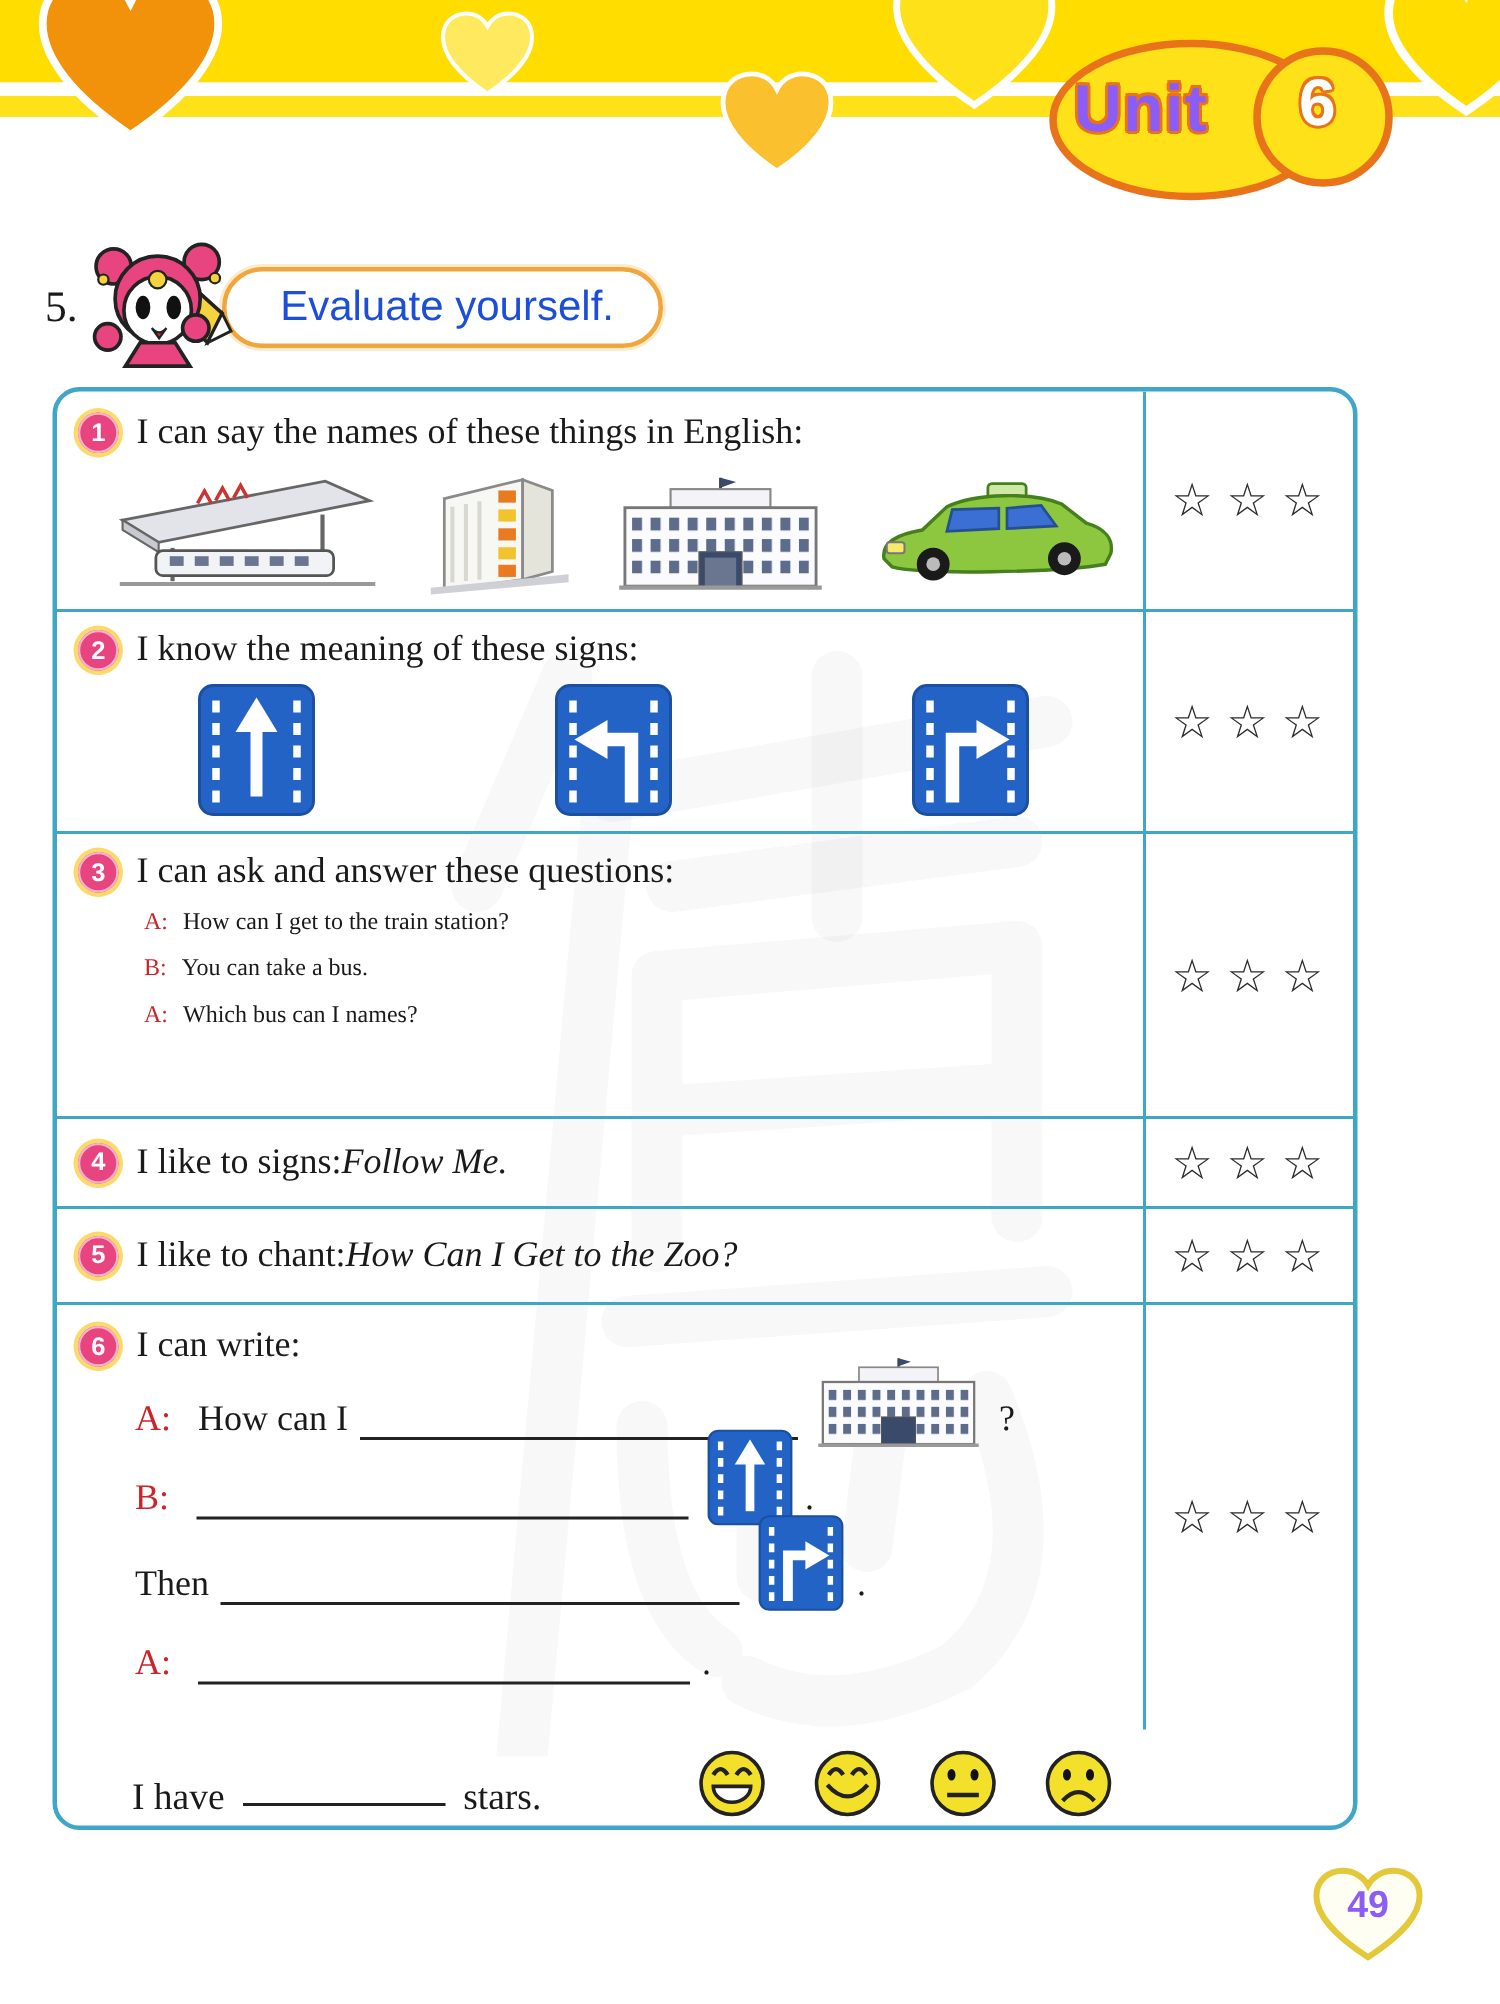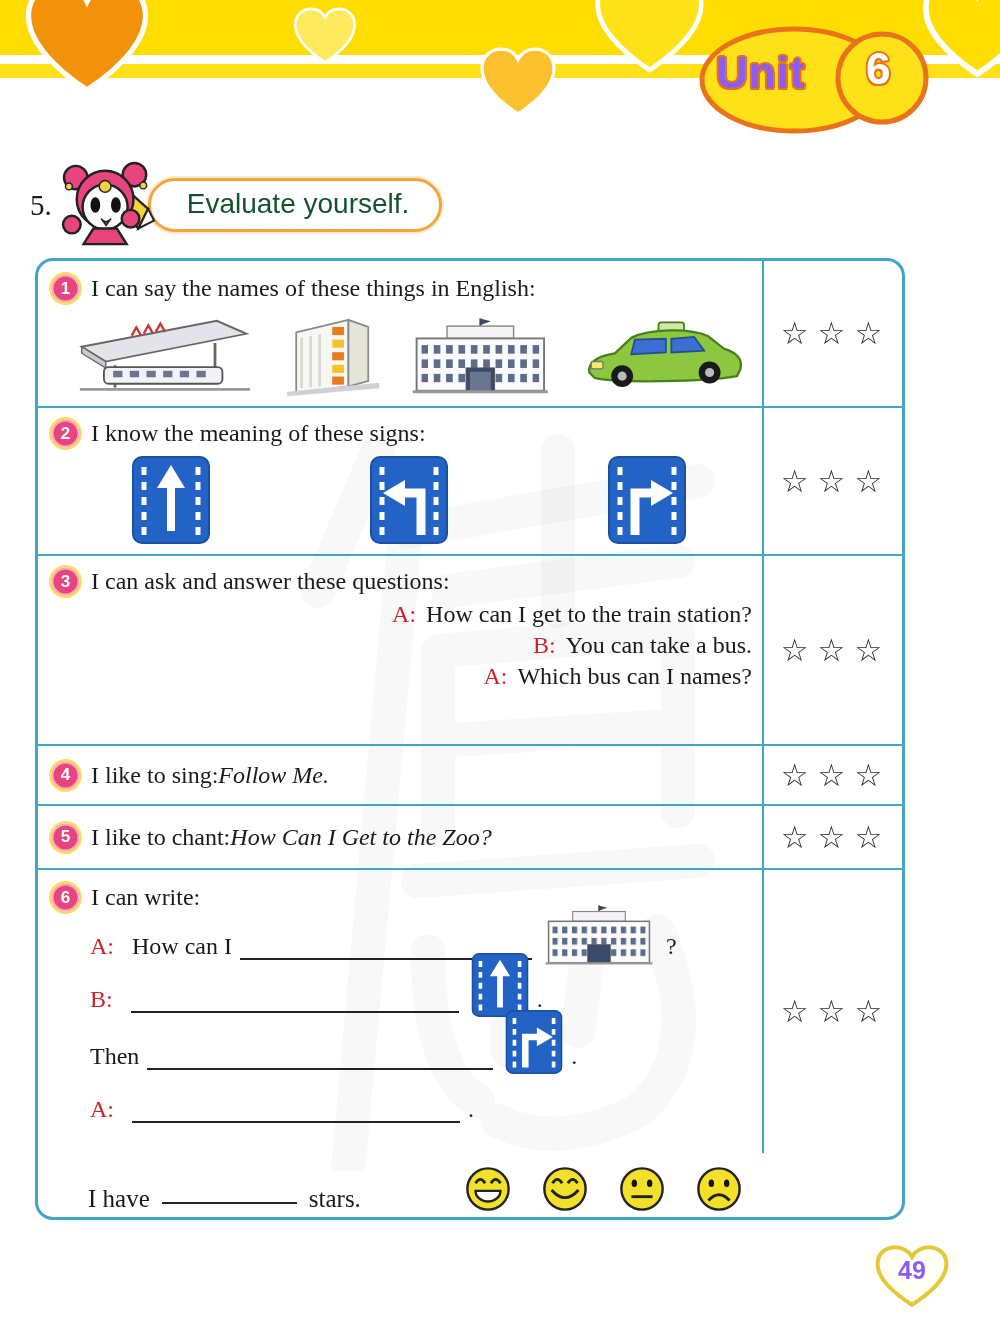--- a/index.html
+++ b/index.html
@@ -26,21 +26,21 @@
     text-shadow:-2px 0 #e8731a,2px 0 #e8731a,0 -2px #e8731a,0 2px #e8731a,
       -1.5px -1.5px #e8731a,1.5px -1.5px #e8731a,-1.5px 1.5px #e8731a,1.5px 1.5px #e8731a;
   }
   
   .section-header{position:absolute;left:30px;top:160px;display:flex;align-items:center;z-index:2;}
   .section-num{font-size:29px;margin-right:4px;}
   .mascot{margin-right:-16px;position:relative;z-index:2;}
   .eval-bubble{
     border:3px solid #f2a53c;border-radius:28px;background:#fff;
     box-shadow:0 0 0 2px #fdeccb;padding:7px 30px 9px 36px;
-    font-family:"Liberation Sans",sans-serif;font-size:28px;color:#14532d;
+    font-family:"Liberation Sans",sans-serif;font-size:28px;color:#1d4ed8;
   }
   
   .eval-table{
     position:absolute;left:35px;top:258px;width:864px;height:956px;
     border:3px solid #3fa6c8;border-radius:18px;background:#fff;overflow:hidden;
   }
   .watermark{position:absolute;left:220px;top:150px;opacity:0.55;z-index:0;pointer-events:none;}
   .trow{position:relative;border-bottom:2px solid #3fa6c8;box-sizing:border-box;z-index:1;}
   .trow.last{border-bottom:none;}
   .starcell{
@@ -56,21 +56,21 @@
     box-shadow:0 0 0 3px #fbd96a, inset 0 0 0 1.5px #f9b3cd;
   }
   .row-text{font-size:24px;}
   .italic-title{font-style:italic;margin-left:0;}
   .r1{height:147px;padding:14px 150px 0 14px;}
   .r1-imgs{display:flex;align-items:flex-end;margin:8px 0 0 26px;gap:26px;}
   .r2{height:148px;padding:12px 150px 0 14px;}
   .r2-signs{display:flex;margin:8px 0 0 78px;gap:156px;}
   .r3{height:190px;padding:12px 150px 0 14px;}
   .dialog{margin:4px 0 0 44px;}
-  .dline{font-size:24px;line-height:31px;text-align:right;}
+  .dline{font-size:16px;line-height:31px;}
   .speaker{color:#c9252b;margin-right:10px;}
   .r4{height:60px;display:flex;align-items:center;padding:0 150px 0 14px;}
   .r5{height:64px;display:flex;align-items:center;padding:0 150px 0 14px;}
   .r6{height:283px;padding:14px 150px 0 14px;}
   .wline{display:flex;align-items:flex-end;margin-left:38px;font-size:24px;gap:8px;}
   .wl1{margin-top:22px;}
   .wl2{margin-top:26px;}
   .wl3{margin-top:30px;}
   .wl4{margin-top:26px;}
   .blank{display:inline-block;border-bottom:2.5px solid #222;height:4px;}
@@ -270,21 +270,21 @@
       <div class="dline"><span class="speaker">B:</span><span>You can take a bus.</span></div>
       <div class="dline"><span class="speaker">A:</span><span>Which bus can I names?</span></div>
     </div>
     <div class="starcell">
       <span class="stars">☆☆☆</span>
     </div>
   </div>
 
   <div class="trow r4">
     <span class="badge">4</span>
-    <span class="row-text" style="margin-left:12px">I like to sing:</span>
+    <span class="row-text" style="margin-left:12px">I like to signs:</span>
     <span class="row-text italic-title">Follow Me.</span>
     <div class="starcell">
       <span class="stars">☆☆☆</span>
     </div>
   </div>
 
   <div class="trow r5">
     <span class="badge">5</span>
     <span class="row-text" style="margin-left:12px">I like to chant:</span>
     <span class="row-text italic-title">How Can I Get to the Zoo?</span>

